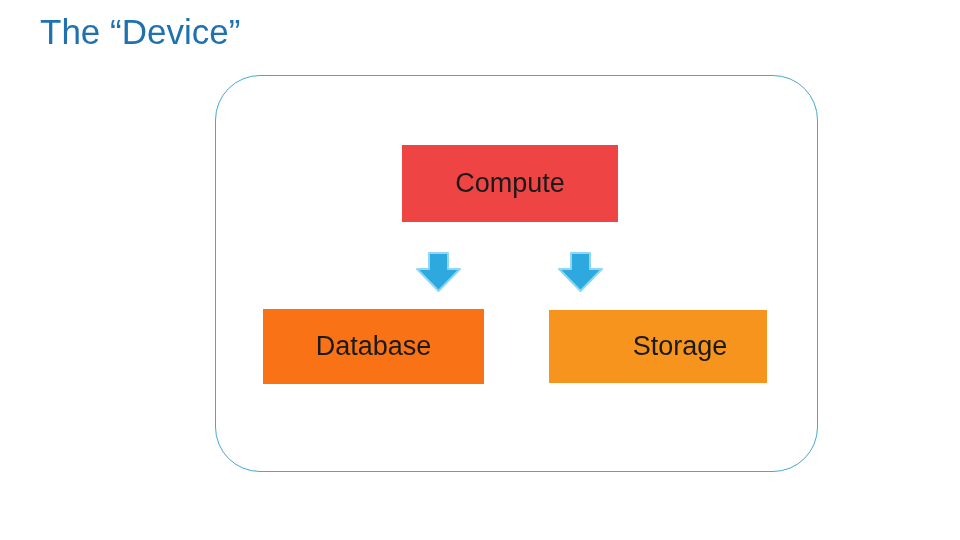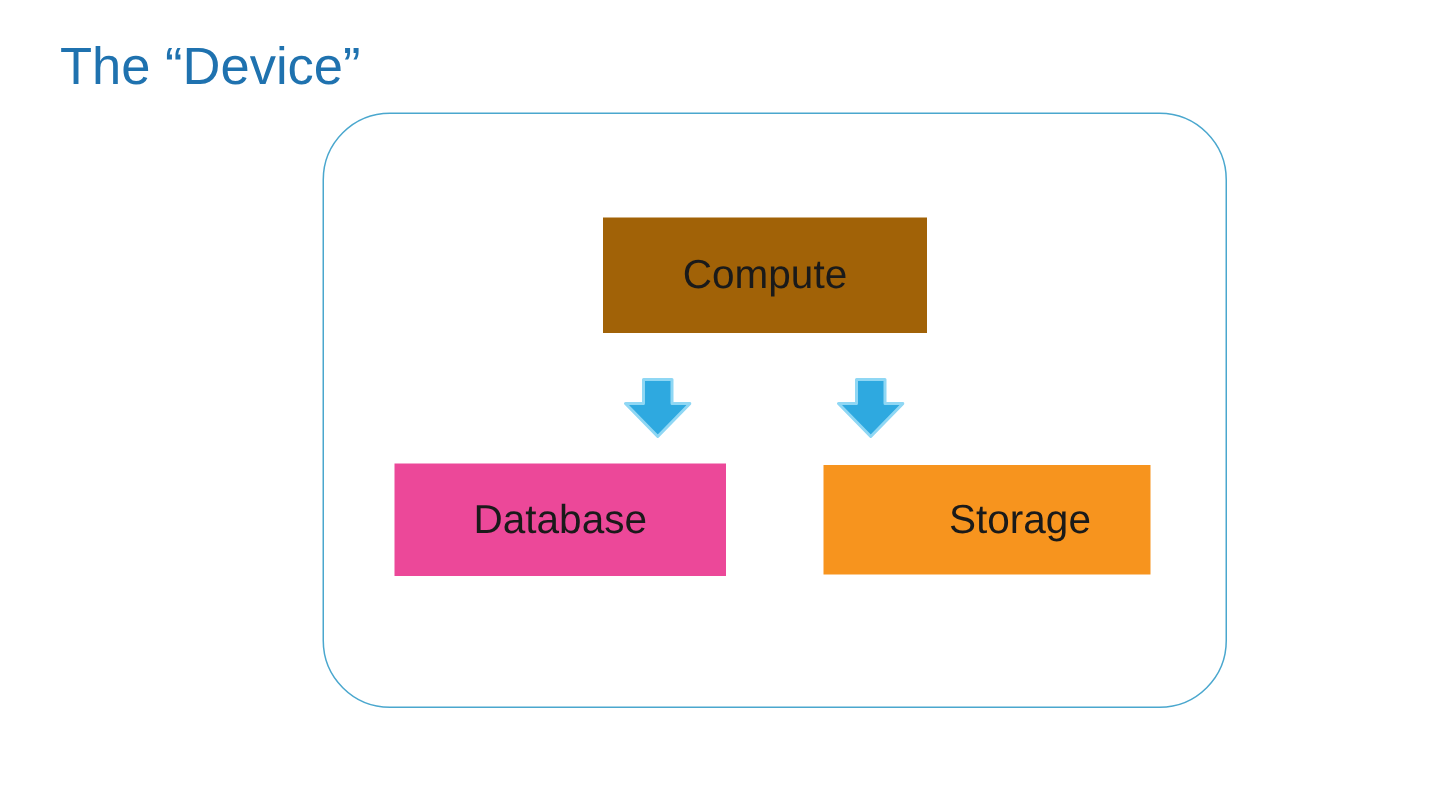--- a/index.html
+++ b/index.html
@@ -16,21 +16,20 @@
   }
   .slide-title {
     position: absolute;
     left: 40px;
     top: 12px;
     font-size: 35px;
     font-weight: 300;
     letter-spacing: 0px;
     color: #1F72AF;
     white-space: nowrap;
-    margin-top: 13px;
   }
   .device-container {
     position: absolute;
     left: 215px;
     top: 75px;
     width: 603px;
     height: 397px;
     border: 1.5px solid #4AA7CE;
     border-radius: 45px;
     box-sizing: border-box;
@@ -43,28 +42,28 @@
     justify-content: center;
     font-size: 27px;
     color: #1a1a1a;
     box-sizing: border-box;
   }
   .node-compute {
     left: 402px;
     top: 145px;
     width: 216px;
     height: 77px;
-    background: #a16207;
+    background: #ef4444;
   }
   .node-database {
     left: 263px;
     top: 309px;
     width: 221px;
     height: 75px;
-    background: #ec4899;
+    background: #f97316;
   }
   .node-storage {
     left: 549px;
     top: 310px;
     width: 218px;
     height: 73px;
     background: #F7941E;
     padding-left: 44px;
   }
   .down-arrow {

